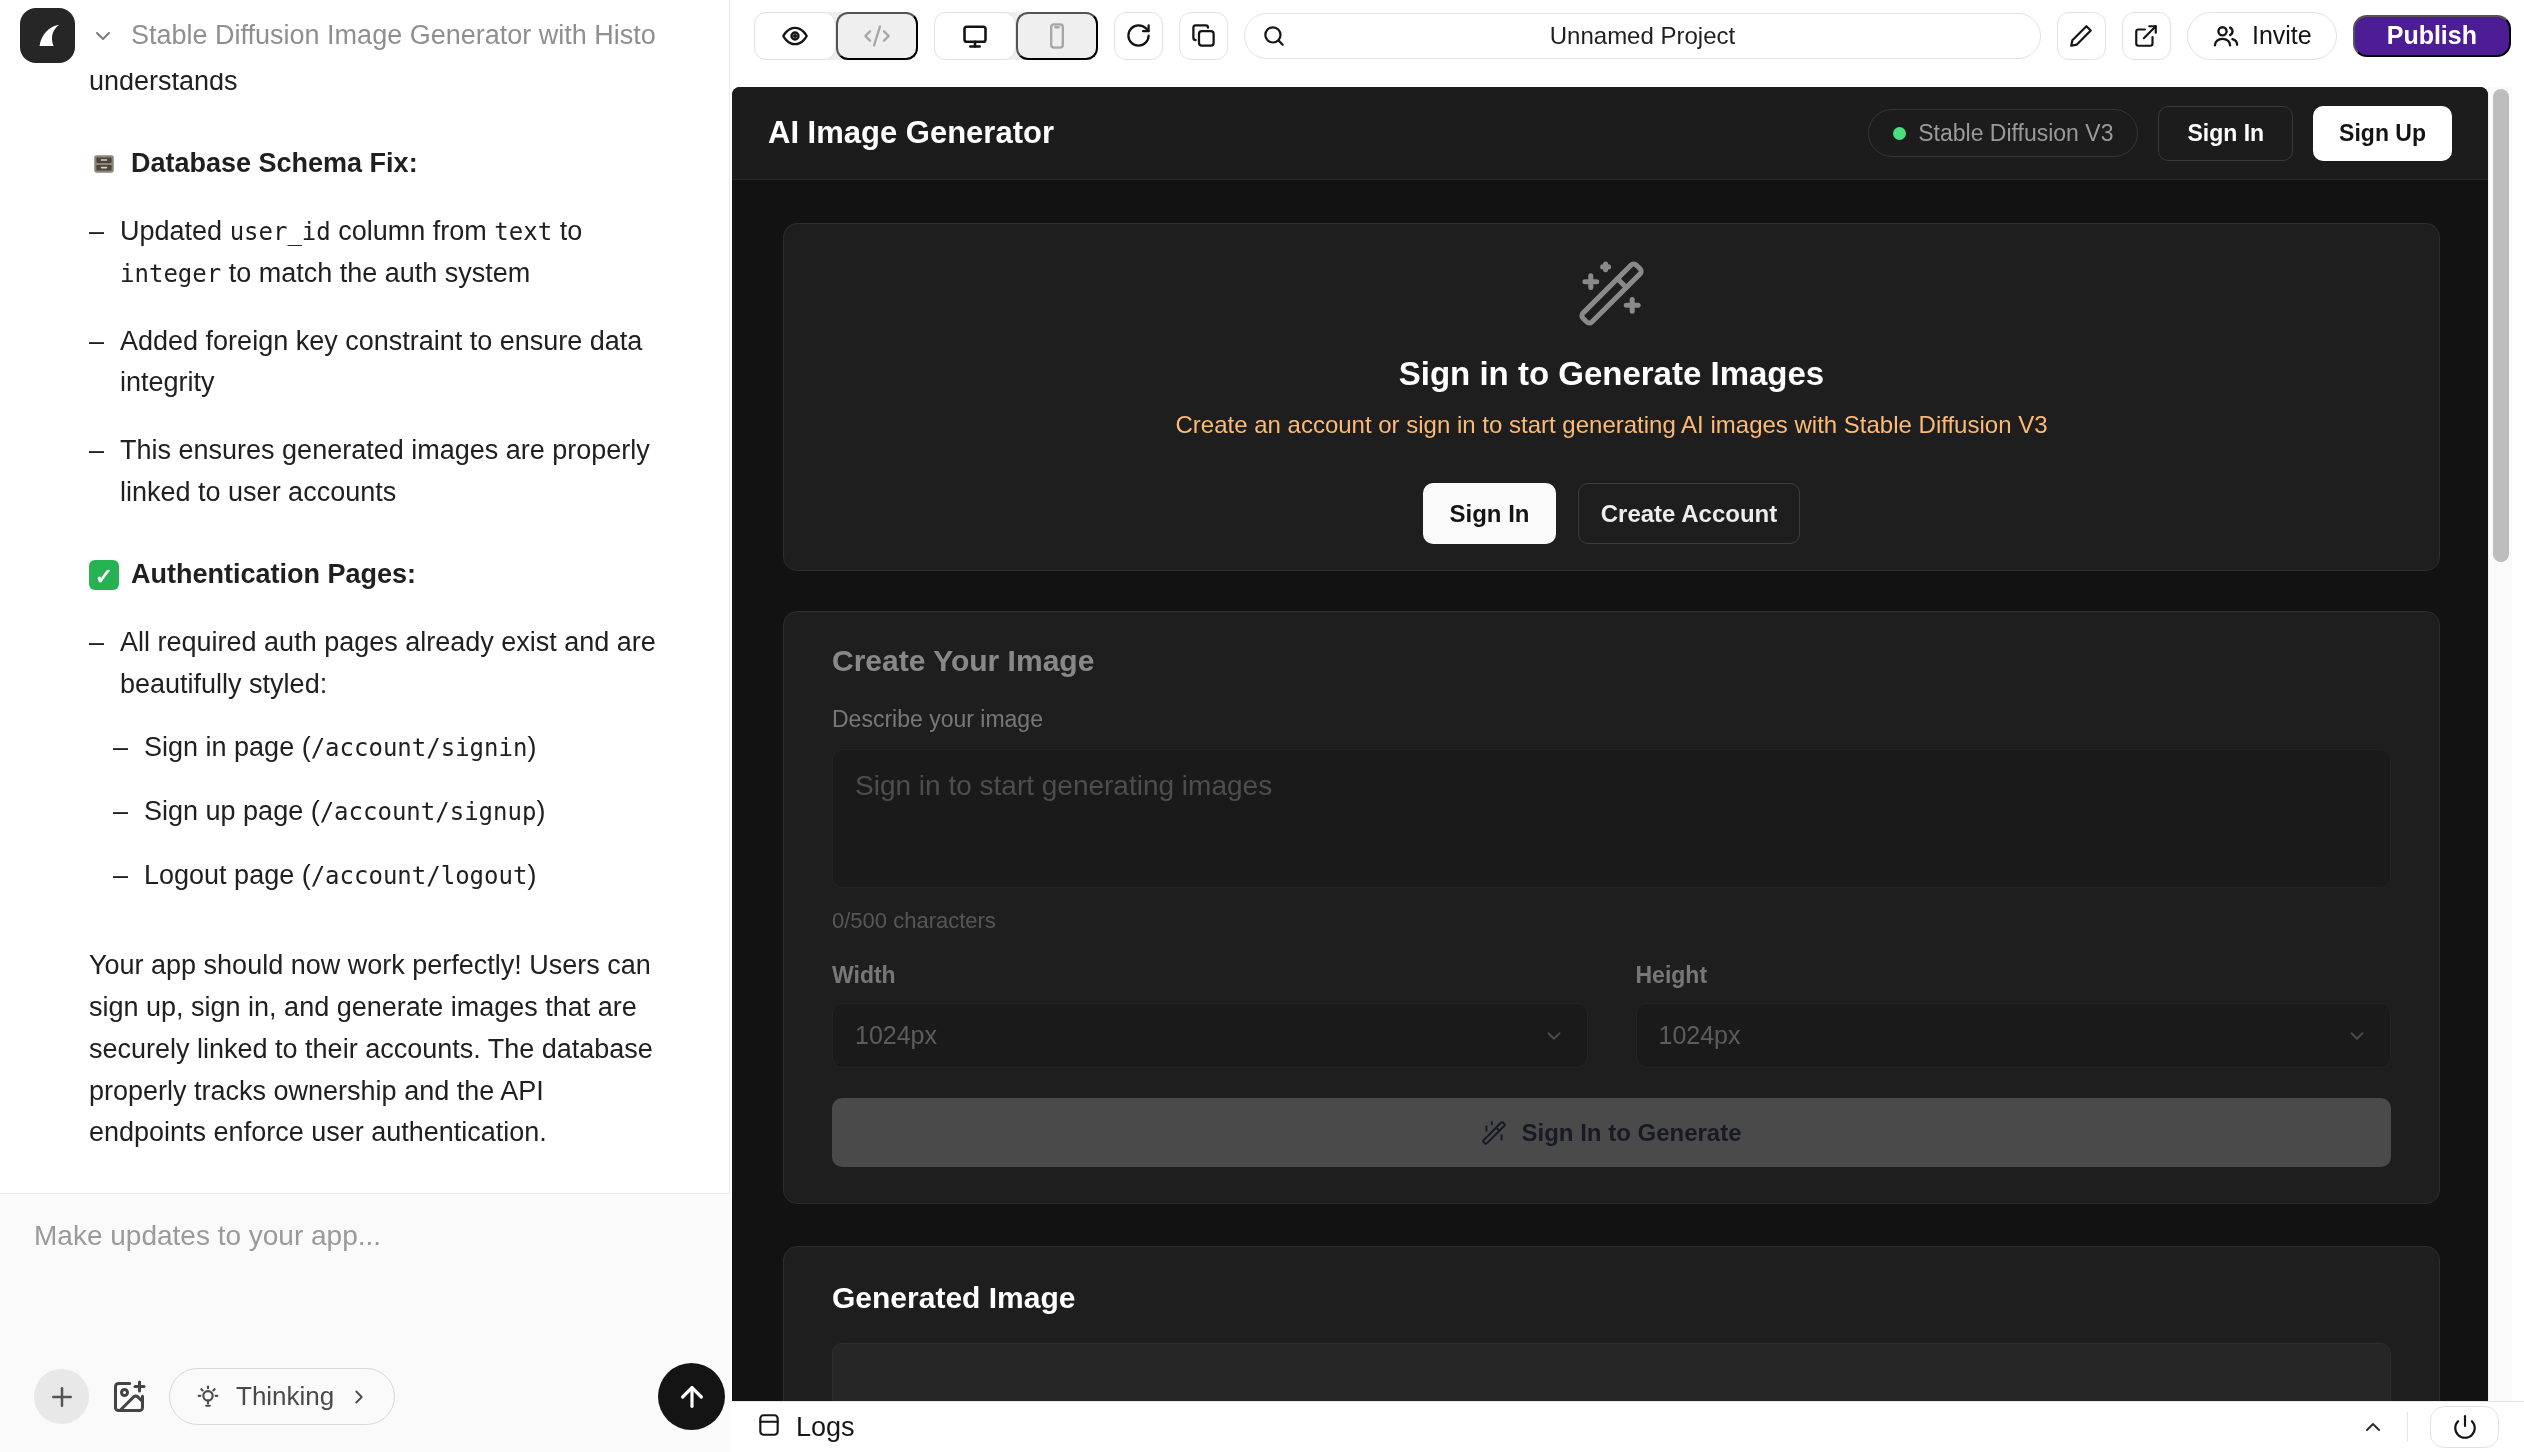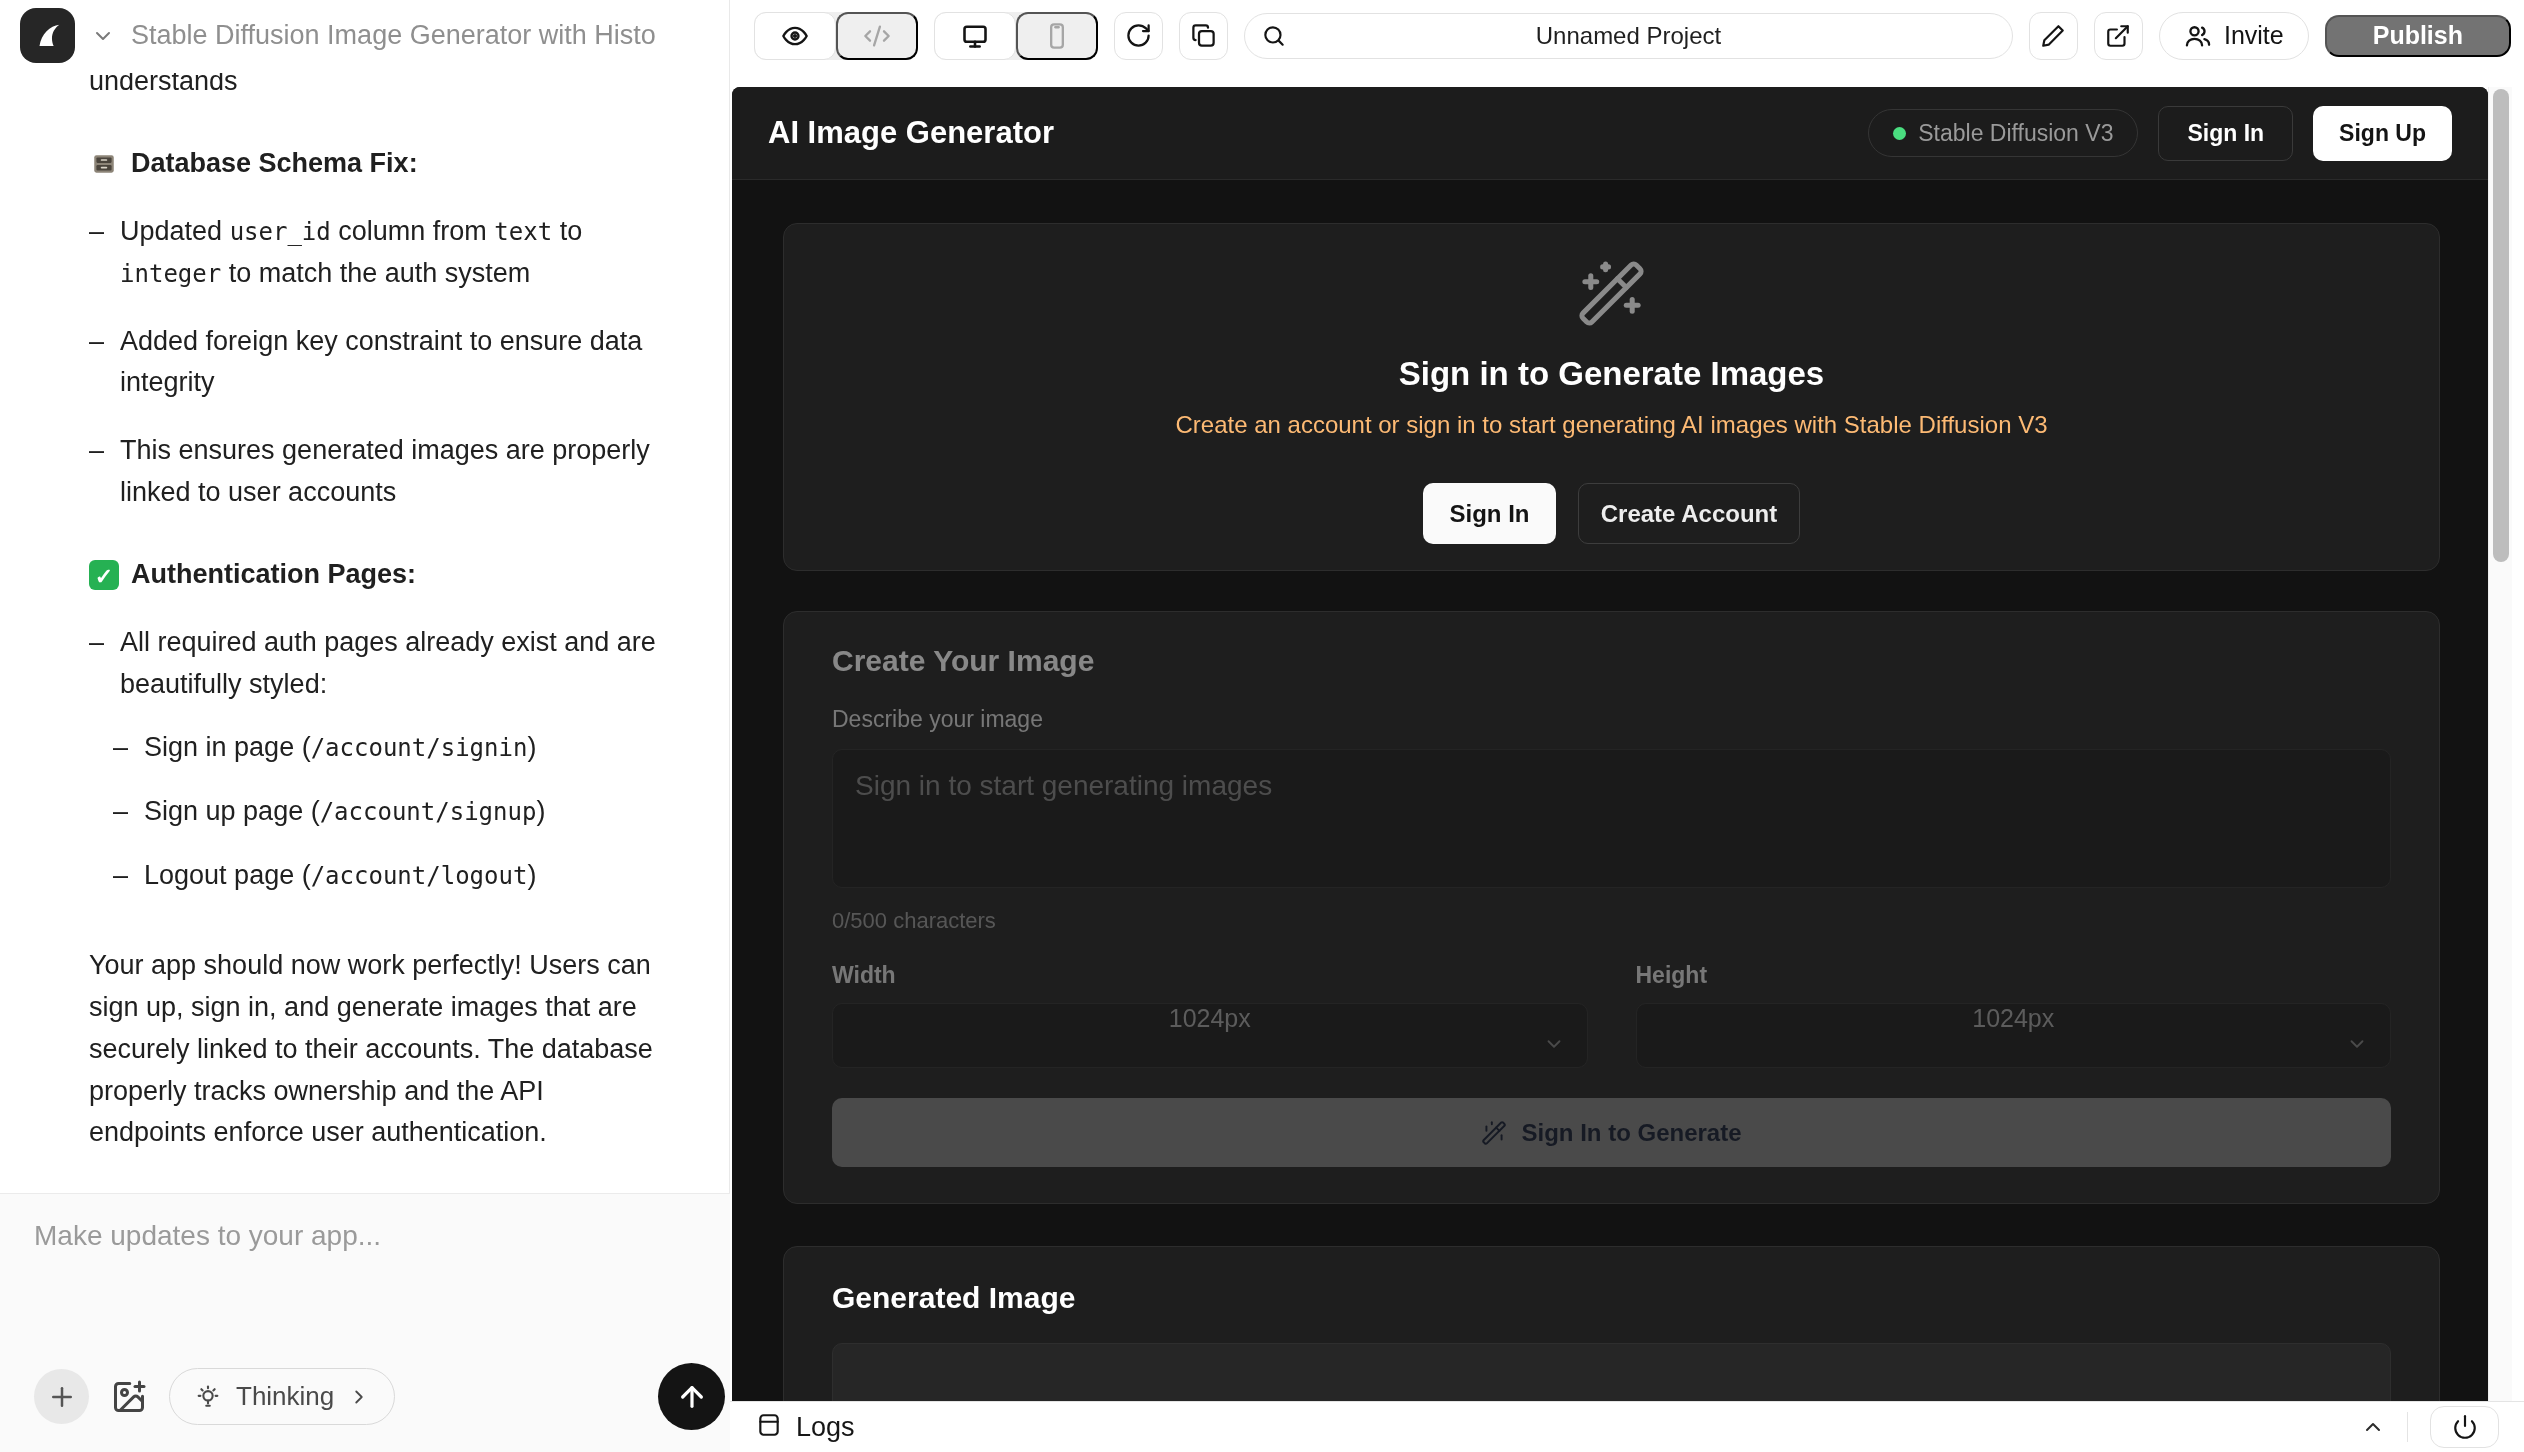--- a/index.html
+++ b/index.html
@@ -20,21 +20,21 @@
 
   .topbar-right { flex:1; display:flex; align-items:center; padding:0 14px 0 24px; gap:16px; }
   .seg { background:#efefef; border-radius:12px; display:inline-flex; align-items:center; }
   .seg-btn { width:82px; height:48px; display:grid; place-items:center; border-radius:12px; color:#a6a6a6; }
   .seg-btn.on { background:#fff; border:1px solid #e2e2e2; color:#141414; }
   .ibtn { width:49px; height:48px; border:1px solid #e2e2e2; border-radius:12px; background:#fff; display:grid; place-items:center; color:#141414; }
   .searchbar { flex:1; height:46px; border:1px solid #e2e2e2; border-radius:23px; position:relative; display:flex; align-items:center; }
   .searchbar .mag { position:absolute; left:16px; color:#141414; }
   .searchbar input { width:100%; height:100%; border:none; outline:none; background:transparent; text-align:center; font-size:24px; color:#1f1f1f; font-family:inherit; }
   .pill-btn { height:48px; border:1px solid #e2e2e2; border-radius:24px; background:#fff; display:inline-flex; align-items:center; gap:12px; padding:0 24px; font-size:25px; color:#141414; }
-  .publish-btn { height:42px; border-radius:14px; background:#737373; color:#fff; font-size:25px; font-weight:600; padding:0 46px; display:inline-flex; align-items:center; }
+  .publish-btn { height:42px; border-radius:14px; background:#4c1d95; color:#fff; font-size:25px; font-weight:600; padding:0 32px; display:inline-flex; align-items:center; }
 
   
   .chat-panel { position:absolute; top:71px; left:0; width:730px; bottom:259px; background:#fff; border-right:1px solid #e9e9e9; overflow:hidden; padding:2px 69px 0 89px; font-size:27px; line-height:1.55; color:#202020; }
   .clipped-line { height:30px; overflow:hidden; margin-bottom:18px; }
   .clipped-line span { display:block; margin-top:-12px; }
   .chat-heading { display:flex; align-items:center; gap:12px; font-weight:700; font-size:27px; margin:40px 0 8px 0; }
   .emoji { width:30px; height:30px; display:inline-grid; place-items:center; flex:0 0 auto; }
   .emoji.check { background:#26b153; color:#fff; border-radius:6px; font-size:22px; font-weight:700; }
   .chat-bullet { display:flex; gap:16px; margin-top:26px; }
   .chat-bullet .dash { flex:0 0 auto; color:#202020; }
@@ -81,21 +81,21 @@
 
   .create-card { padding:32px 48px 36px 48px; margin-bottom:42px; }
   .dimmed { opacity:.5; }
   .card-h { color:#f2f2f2; font-size:30px; font-weight:700; }
   .field-label { color:#cfcfcf; font-size:23px; margin-top:28px; }
   .prompt-area { width:100%; height:139px; margin-top:16px; background:#171717; border:1px solid #2b2b2b; border-radius:10px; resize:none; outline:none; padding:20px 22px; font-family:inherit; font-size:28px; color:#bbb; }
   .prompt-area::placeholder { color:#7c7c7c; }
   .char-count { color:#8f8f8f; font-size:22px; margin-top:16px; }
   .wh-grid { display:grid; grid-template-columns:1fr 1fr; column-gap:48px; margin-top:28px; }
   .wh-label { color:#cfcfcf; font-size:23px; font-weight:600; margin-bottom:14px; }
-  .select { height:65px; background:#171717; border:1px solid #2b2b2b; border-radius:10px; display:flex; align-items:center; padding:0 22px; color:#9a9a9a; font-size:25px;flex-direction:column; }
+  .select { height:65px; background:#171717; border:1px solid #2b2b2b; border-radius:10px; display:flex; align-items:center; padding:0 22px; color:#9a9a9a; font-size:25px; }
   .select .chev { margin-left:auto; color:#777; }
   .gen-btn { width:100%; height:69px; margin-top:30px; border:none; border-radius:10px; background:#777; color:#0f172a; font-size:24px; font-weight:700; display:flex; align-items:center; justify-content:center; gap:14px; }
 
   .gend-card { padding:34px 48px; height:297px; }
   .gend-panel { margin-top:28px; height:208px; background:#262626; border:1px solid #2e2e2e; border-radius:10px; }
 
   
   .logs-bar { position:absolute; left:0; right:0; bottom:0; height:51px; background:#fff; border-top:1px solid #e4e4e4; display:flex; align-items:center; padding:0 26px; }
   .logs-left { display:flex; gap:14px; color:#161616; font-size:27px; }
   .logs-right { margin-left:auto; display:flex; align-items:center; }

